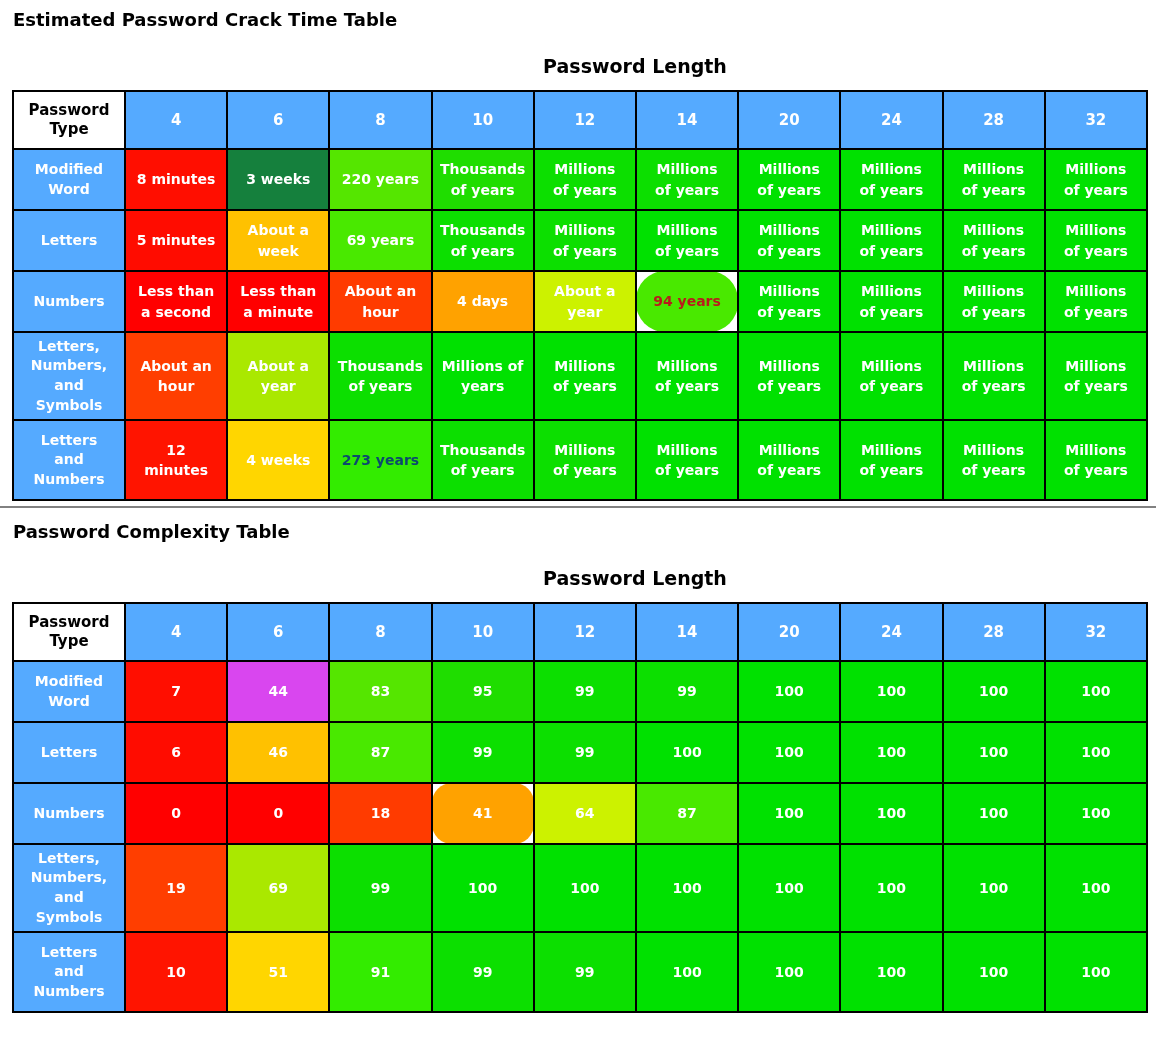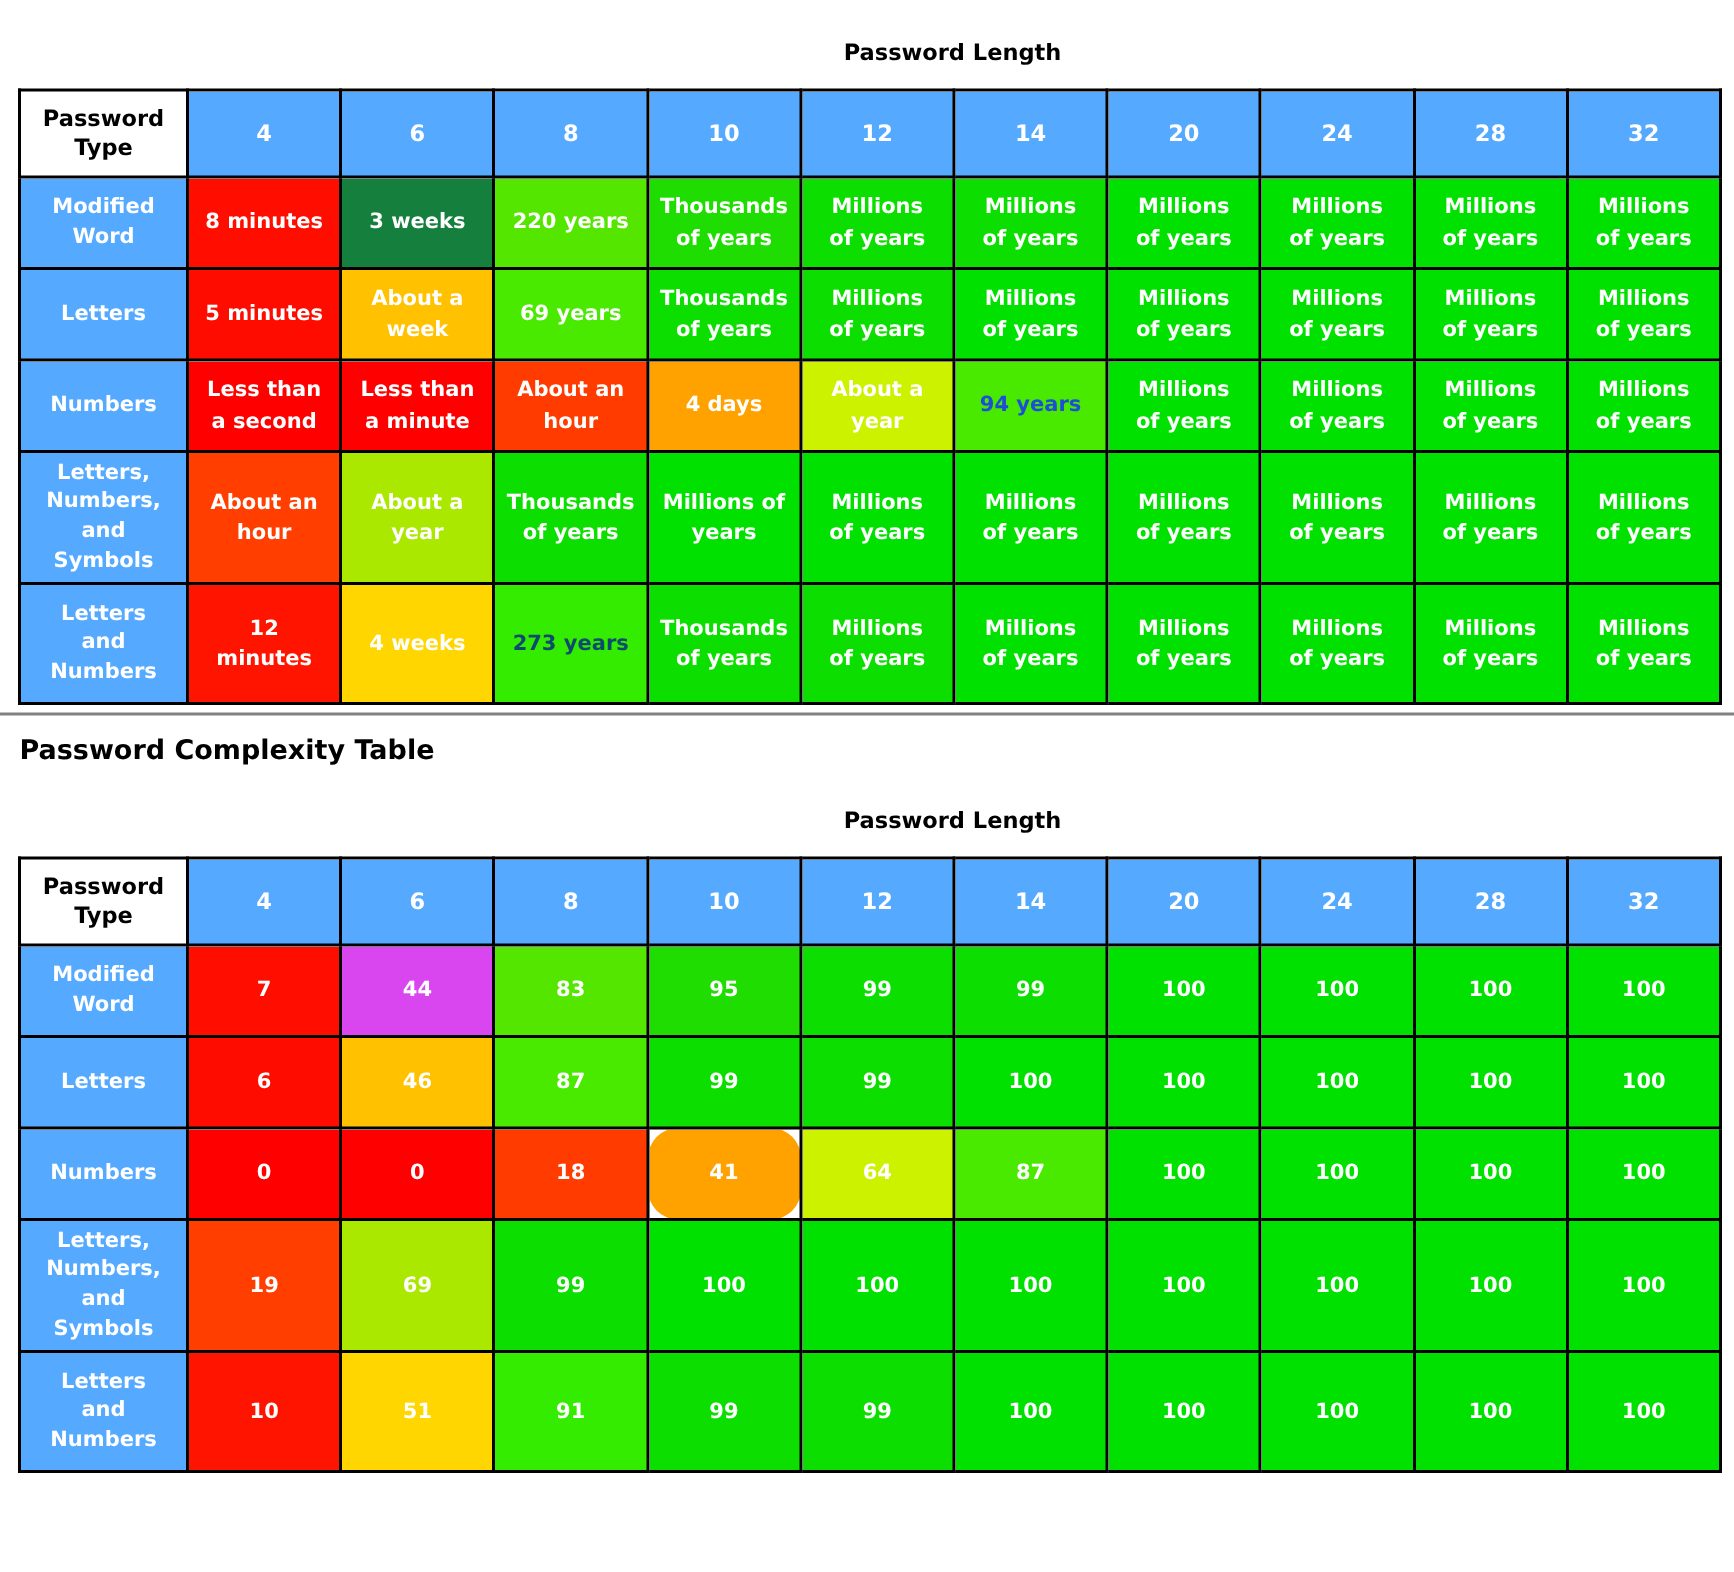--- a/index.html
+++ b/index.html
@@ -15,21 +15,21 @@
     font-weight: bold;
     color: #000000;
     margin: 0 0 0 13px;
     padding-top: 9px;
     line-height: 22px;
   }
   .axis-label {
     margin: 26px 0 0 122px;
     width: 1026px;
     text-align: center;
-    font-size: 15px;
+    font-size: 19px;
     font-weight: bold;
     color: #000000;
     line-height: 18px;
   }
   table.data-table {
     border-collapse: collapse;
     table-layout: fixed;
     width: 1136px;
     margin: 15px 0 0 12px;
   }
@@ -74,20 +74,21 @@
     height: 2px;
     margin: 5px 0 0 0;
   }
   .title-2 { padding-top: 13px; }
 </style>
 </head>
 <body>
 
 <div>
 
+  <div class="section-title">Estimated Password Crack Time Table</div>
 
   <div class="axis-label">Password Length</div>
 
   <table class="data-table" data-table="0">
       <thead>
         <tr class="header-row">
           <th class="corner">Password
 Type</th>
           <th class="colhead" style="background: rgb(85, 170, 255);">4</th>
           <th class="colhead" style="background: rgb(85, 170, 255);">6</th>
@@ -148,21 +149,21 @@
           <th class="rowhead" style="background: rgb(85, 170, 255);">Numbers</th>
           <td style="background: rgb(255, 0, 0); color: rgb(255, 255, 255);">Less than
 a second</td>
           <td style="background: rgb(255, 0, 0); color: rgb(255, 255, 255);">Less than
 a minute</td>
           <td style="background: rgb(255, 59, 0); color: rgb(255, 255, 255);">About an
 hour</td>
           <td style="background: rgb(255, 162, 0); color: rgb(255, 255, 255);">4 days</td>
           <td style="background: rgb(204, 242, 0); color: rgb(255, 255, 255);">About a
 year</td>
-          <td style="background: rgb(73, 233, 0); color: #1d4ed8;">94 years</td>
+          <td style="background: rgb(73, 233, 0); color: #b91c1c; border-radius: 29px;">94 years</td>
           <td style="background: rgb(0, 225, 0); color: rgb(255, 255, 255);">Millions
 of years</td>
           <td style="background: rgb(0, 225, 0); color: rgb(255, 255, 255);">Millions
 of years</td>
           <td style="background: rgb(0, 225, 0); color: rgb(255, 255, 255);">Millions
 of years</td>
           <td style="background: rgb(0, 225, 0); color: rgb(255, 255, 255);">Millions
 of years</td>
         </tr>
         <tr class="body-row row-tall">

